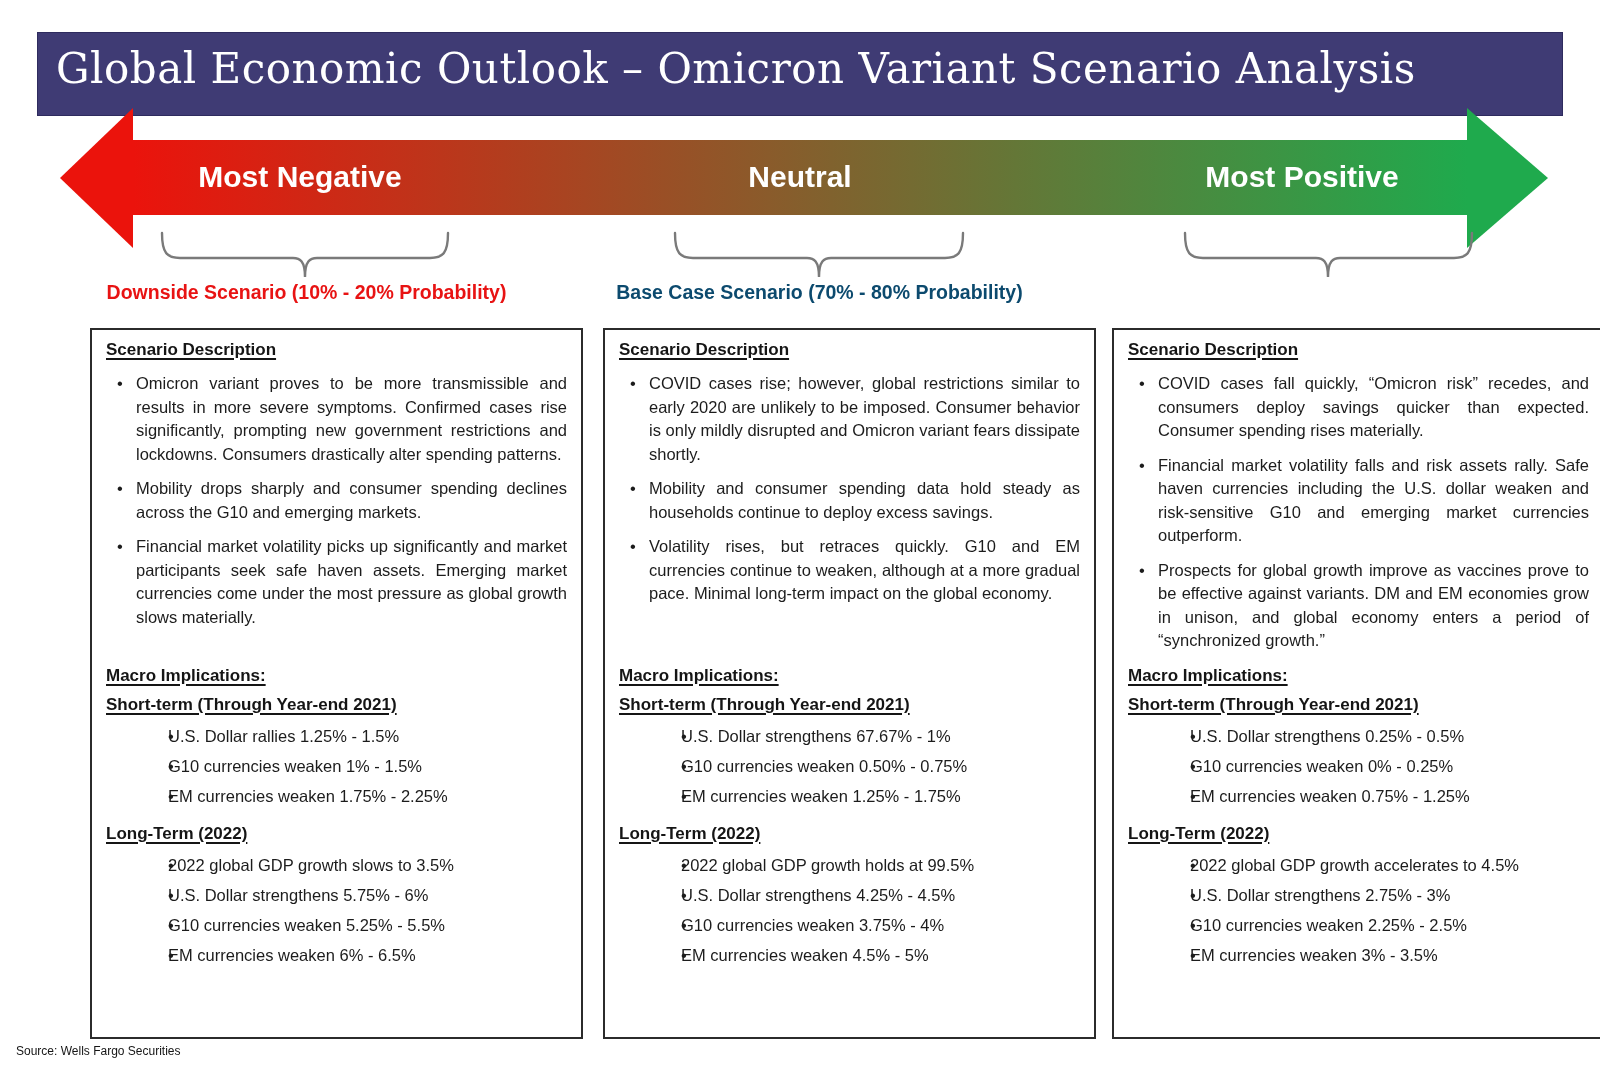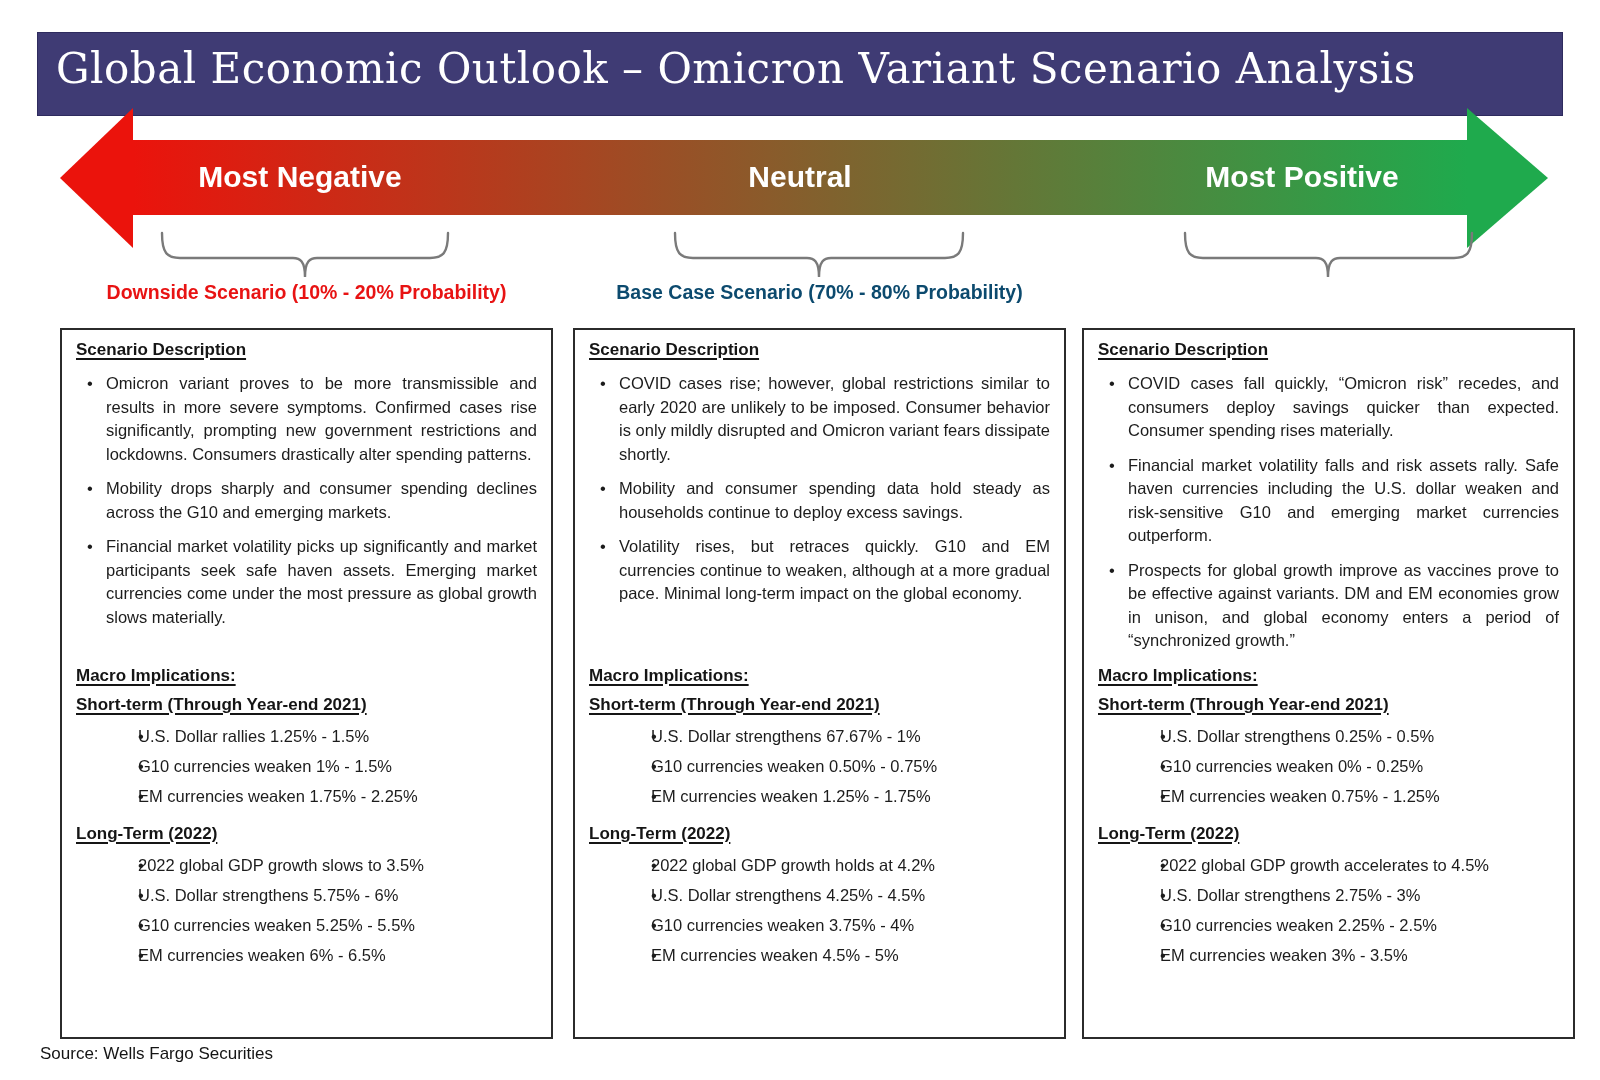--- a/index.html
+++ b/index.html
@@ -29,40 +29,40 @@
   
   .braces{position:absolute;left:0;top:225px;width:1600px;height:60px;}
 
   
   .scn-label{position:absolute;top:281px;width:493px;text-align:center;
              font-weight:bold;font-size:19.5px;white-space:nowrap;}
   .s0{color:#e81313;} .s1{color:#0c4a6e;} .s2{color:#21a94c;}
 
   
   .box{position:absolute;top:328px;width:493px;height:711px;background:#ffffff;
-       border:2px solid #2b2b2b;box-sizing:border-box;padding:10px 14px 0 14px;}
+       border:2px solid #2b2b2b;box-sizing:border-box;padding:10px 14px 0 14px;margin-left:30px;}
   .bx0{left:60px;} .bx1{left:573px;} .bx2{left:1082px;}
 
   .hdr{font-weight:bold;font-size:17px;color:#151515;text-decoration:underline;
        text-decoration-thickness:1.5px;text-underline-offset:3px;}
   .sec-title{margin:0 0 12px 0;}
   .desc-wrap{height:326px;overflow:hidden;}
   ul{list-style:none;margin:0;padding:0;}
   .desc-list li{display:flex;margin-bottom:11px;font-size:16.5px;line-height:23.5px;}
   .desc-list li::before{content:"\2022";flex:none;width:30px;padding-left:11px;box-sizing:border-box;}
   .desc-list .txt{flex:1;text-align:justify;}
 
   .macro-title{margin:0 0 9px 0;}
   .short-title,.long-title{margin:0 0 10px 0;}
   .long-title{margin-top:16px;}
   .sub-list li{display:flex;margin-bottom:7px;font-size:16.5px;line-height:23px;}
   .sub-list li::before{content:"\2022";flex:none;width:28px;padding-left:62px;box-sizing:border-box;}
   .sub-list .txt{white-space:nowrap;}
 
-  .source{position:absolute;left:40px;top:1044px;font-size:17px;color:#151515;}
+  .source{position:absolute;left:16px;top:1044px;font-size:12px;color:#151515;}
 </style>
 </head>
 <body>
 
 <div class="page">
 
   <div class="titlebar">
     <div class="t">Global Economic Outlook – Omicron Variant Scenario Analysis</div>
   </div>
 
@@ -153,21 +153,21 @@
       <li>
           <span class="txt">G10 currencies weaken 0.50% - 0.75%</span>
         </li>
       <li>
           <span class="txt">EM currencies weaken 1.25% - 1.75%</span>
         </li>
     </ul>
     <div class="hdr long-title">Long-Term (2022)</div>
     <ul class="sub-list">
       <li>
-          <span class="txt">2022 global GDP growth holds at 4.2%</span>
+          <span class="txt">2022 global GDP growth holds at 99.5%</span>
         </li>
       <li>
           <span class="txt">U.S. Dollar strengthens 4.25% - 4.5%</span>
         </li>
       <li>
           <span class="txt">G10 currencies weaken 3.75% - 4%</span>
         </li>
       <li>
           <span class="txt">EM currencies weaken 4.5% - 5%</span>
         </li>

